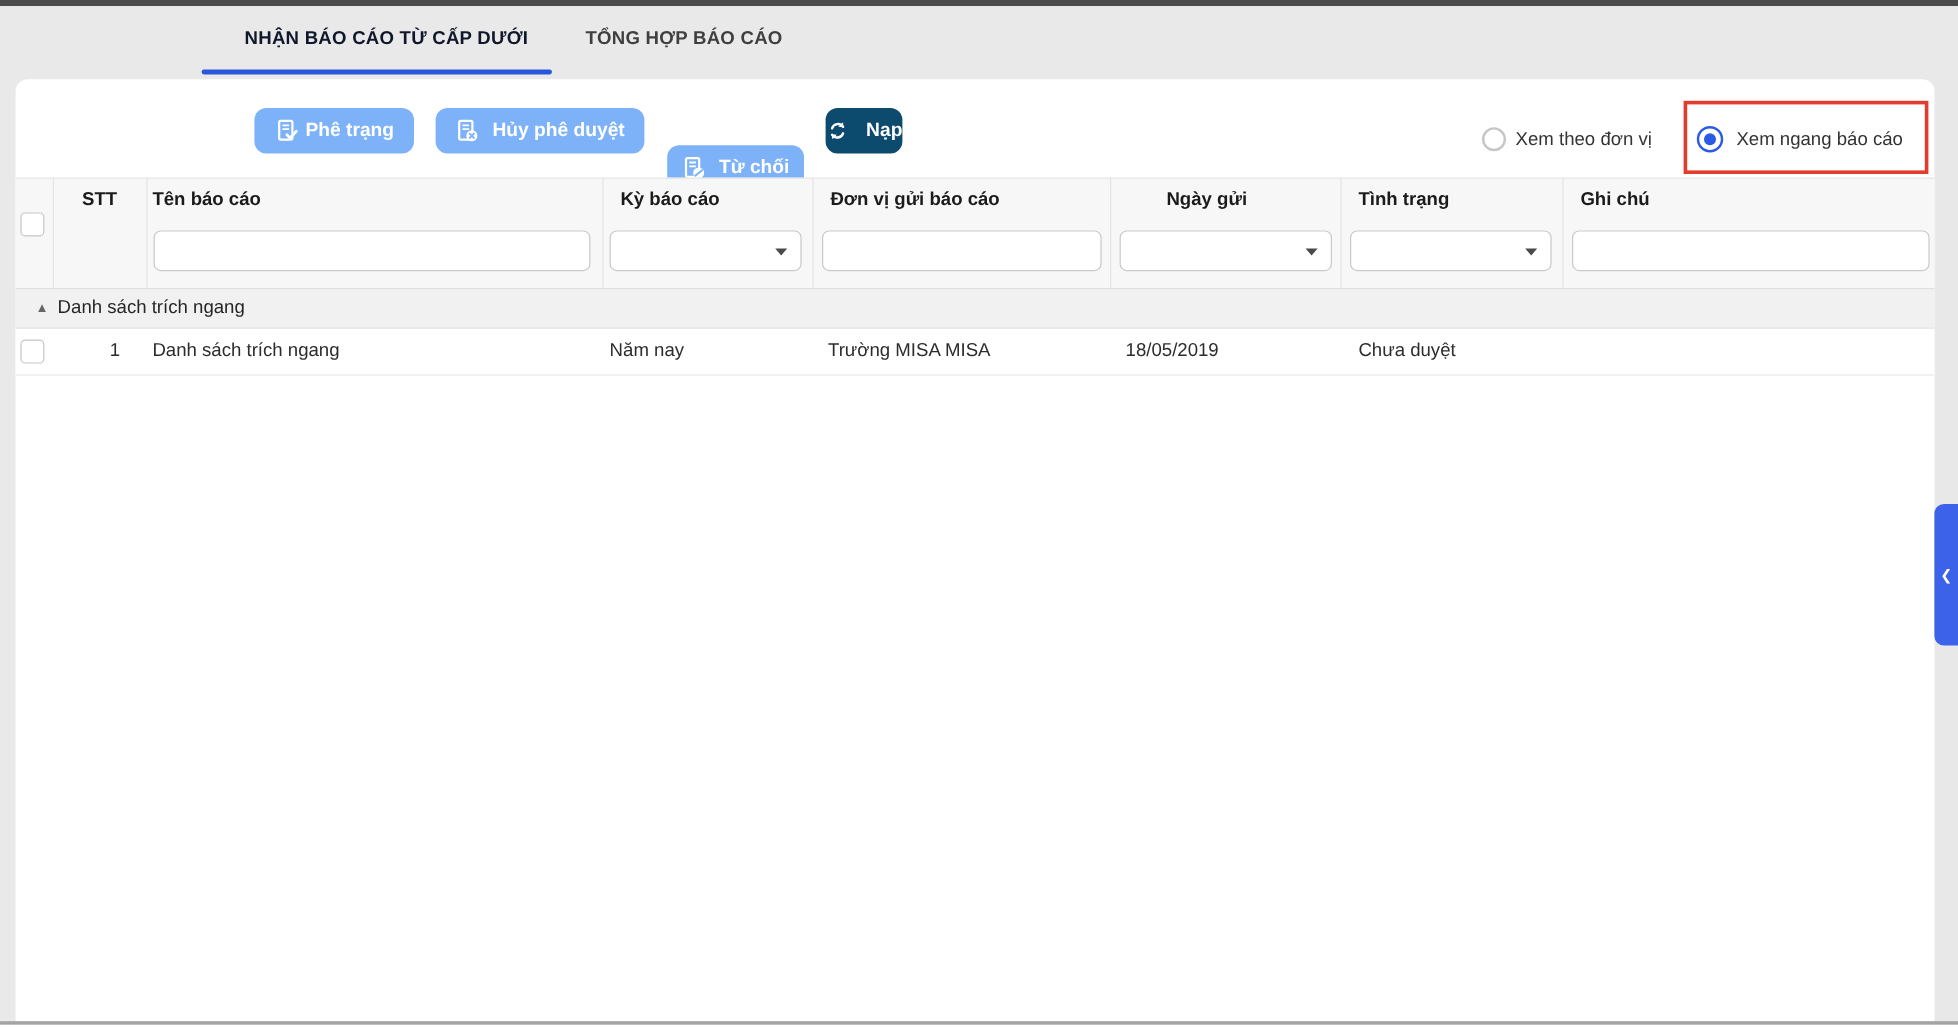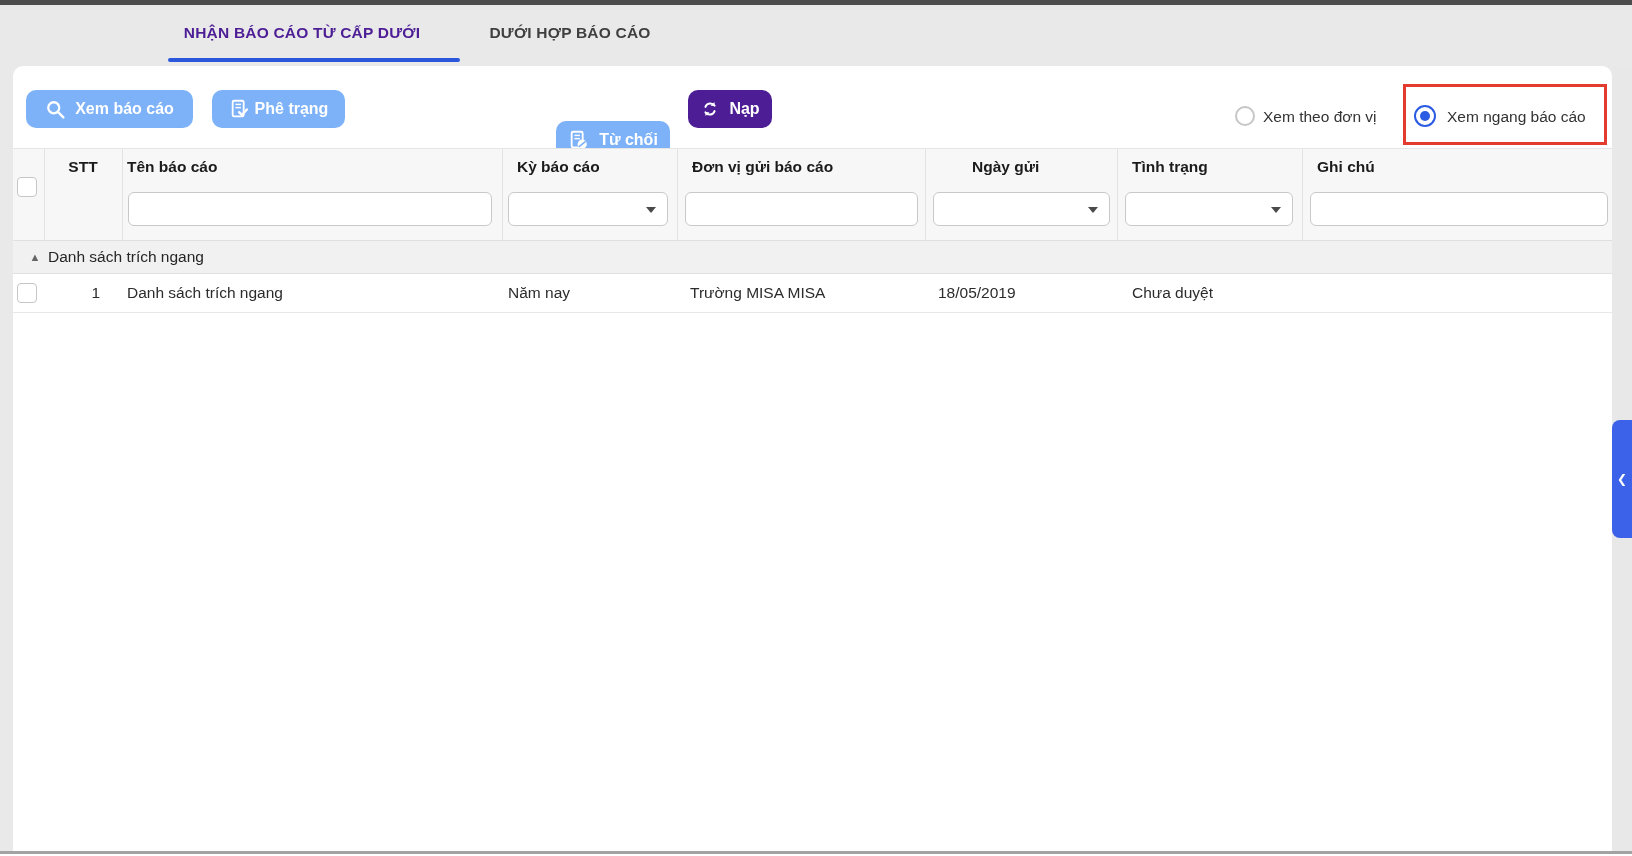--- a/index.html
+++ b/index.html
@@ -9,33 +9,33 @@
   
   .top-dark-bar{position:absolute;left:0;top:0;width:1632px;height:5px;background:#4c4c4c;}
   .bottom-border{position:absolute;left:0;top:851px;width:1632px;height:3px;background:#a3a3a3;}
   .bottom-white{position:absolute;left:0;top:854px;width:1632px;height:2px;background:#ffffff;}
   .panel{position:absolute;left:13px;top:66px;width:1599px;height:785px;background:#ffffff;border-radius:10px 10px 0 0;}
 
   
   .tab{position:absolute;top:5px;height:56px;display:flex;align-items:center;justify-content:center;
        font-size:15.5px;font-weight:700;color:#3f3f3f;letter-spacing:.2px;cursor:default;}
   .tab-1{left:28px;width:134px;}
-  .tab-2{left:156px;width:292px;color:#4c1d95;}
+  .tab-2{left:176px;width:292px;color:#0f172a;}
   .tab-3{left:472px;width:196px;}
   .tab-underline{position:absolute;left:168px;top:58px;width:292px;height:4px;background:#2b57dd;border-radius:2px;}
 
   
   .tb-btn{position:absolute;top:90px;height:38px;border:none;border-radius:10px;background:#7db2f8;color:#ffffff;
           display:flex;align-items:center;justify-content:center;gap:9px;font-size:16px;font-weight:700;
           font-family:inherit;cursor:pointer;padding:0;}
   .btn-view{left:26px;width:167px;}
   .btn-approve{left:212px;width:133px;gap:4px;}
   .btn-unapprove{left:363px;width:174px;}
   .btn-reject{left:556px;width:114px;margin-top:31px;}
-  .btn-load{left:688px;width:84px;background:#4c1d95;}
+  .btn-load{left:688px;width:64px;background:#0c4a6e;justify-content:space-between;}
   .tb-btn svg{display:block;}
   .radio-circle{position:absolute;width:20px;height:20px;border-radius:50%;box-sizing:border-box;background:#fff;}
   .radio-off{border:2px solid #c6c6c6;left:1235px;top:106px;}
   .radio-on{border:2px solid #2a5be2;left:1414px;top:105px;width:22px;height:22px;display:flex;align-items:center;justify-content:center;}
   .radio-dot{width:10px;height:10px;border-radius:50%;background:#2a5be2;}
   .radio-label{position:absolute;font-size:15.5px;color:#333333;top:108px;white-space:nowrap;}
   .radio-label-off{left:1263px;}
   .radio-label-on{left:1447px;}
 
   .red-annotation{position:absolute;left:1403px;top:84px;width:204px;height:61px;border:3px solid #e33b2e;
@@ -87,45 +87,48 @@
 </style>
 </head>
 <body>
 
 <div id="screen">
 
   <div class="top-dark-bar"></div>
   <div class="panel"></div>
 
   <div class="tab tab-2">NHẬN BÁO CÁO TỪ CẤP DƯỚI</div>
-  <div class="tab tab-3">DƯỚI HỢP BÁO CÁO</div>
+  <div class="tab tab-3">TỔNG HỢP BÁO CÁO</div>
   <div class="tab-underline"></div>
 
-  <button class="tb-btn btn-view">
-    <span>
-      <svg width="21" height="21" viewBox="0 0 24 24">
-        <circle cx="10" cy="10" r="6.3" fill="none" stroke="#ffffff" stroke-width="2.6"></circle>
-        <line x1="15" y1="15" x2="21" y2="21" stroke="#ffffff" stroke-width="2.8" stroke-linecap="round"></line>
-      </svg>
-    </span>
-    <span>Xem báo cáo</span>
-  </button>
 
   <button class="tb-btn btn-approve">
     <span>
       <svg width="22" height="22" viewBox="0 0 24 24">
         <rect x="4" y="3" width="12" height="17" rx="1.5" fill="none" stroke="#ffffff" stroke-width="2"></rect>
         <line x1="7" y1="7" x2="13" y2="7" stroke="#ffffff" stroke-width="1.6"></line>
         <line x1="7" y1="10.5" x2="13" y2="10.5" stroke="#ffffff" stroke-width="1.6"></line>
         <path d="M11 15.5l3 3 5.5-6" fill="none" stroke="#ffffff" stroke-width="2.6" stroke-linecap="round" stroke-linejoin="round"></path>
       </svg>
     </span>
     <span>Phê trạng</span>
   </button>
 
+  <button class="tb-btn btn-unapprove">
+    <span>
+      <svg width="22" height="22" viewBox="0 0 24 24">
+        <rect x="4" y="3" width="12" height="17" rx="1.5" fill="none" stroke="#ffffff" stroke-width="2"></rect>
+        <line x1="7" y1="7" x2="13" y2="7" stroke="#ffffff" stroke-width="1.6"></line>
+        <line x1="7" y1="10.5" x2="13" y2="10.5" stroke="#ffffff" stroke-width="1.6"></line>
+        <circle cx="15.5" cy="16.5" r="5" fill="#ffffff"></circle>
+        <path d="M13.6 14.6l3.8 3.8M17.4 14.6l-3.8 3.8" stroke="#7db2f8" stroke-width="1.8" stroke-linecap="round"></path>
+      </svg>
+    </span>
+    <span>Hủy phê duyệt</span>
+  </button>
 
   <button class="tb-btn btn-reject">
     <span>
       <svg width="22" height="22" viewBox="0 0 24 24">
         <rect x="4" y="3" width="12" height="17" rx="1.5" fill="none" stroke="#ffffff" stroke-width="2"></rect>
         <line x1="7" y1="7" x2="13" y2="7" stroke="#ffffff" stroke-width="1.6"></line>
         <line x1="7" y1="10.5" x2="13" y2="10.5" stroke="#ffffff" stroke-width="1.6"></line>
         <circle cx="15.5" cy="16.5" r="5" fill="#ffffff"></circle>
         <line x1="12.4" y1="19" x2="18.6" y2="14" stroke="#7db2f8" stroke-width="1.8" stroke-linecap="round"></line>
       </svg>

